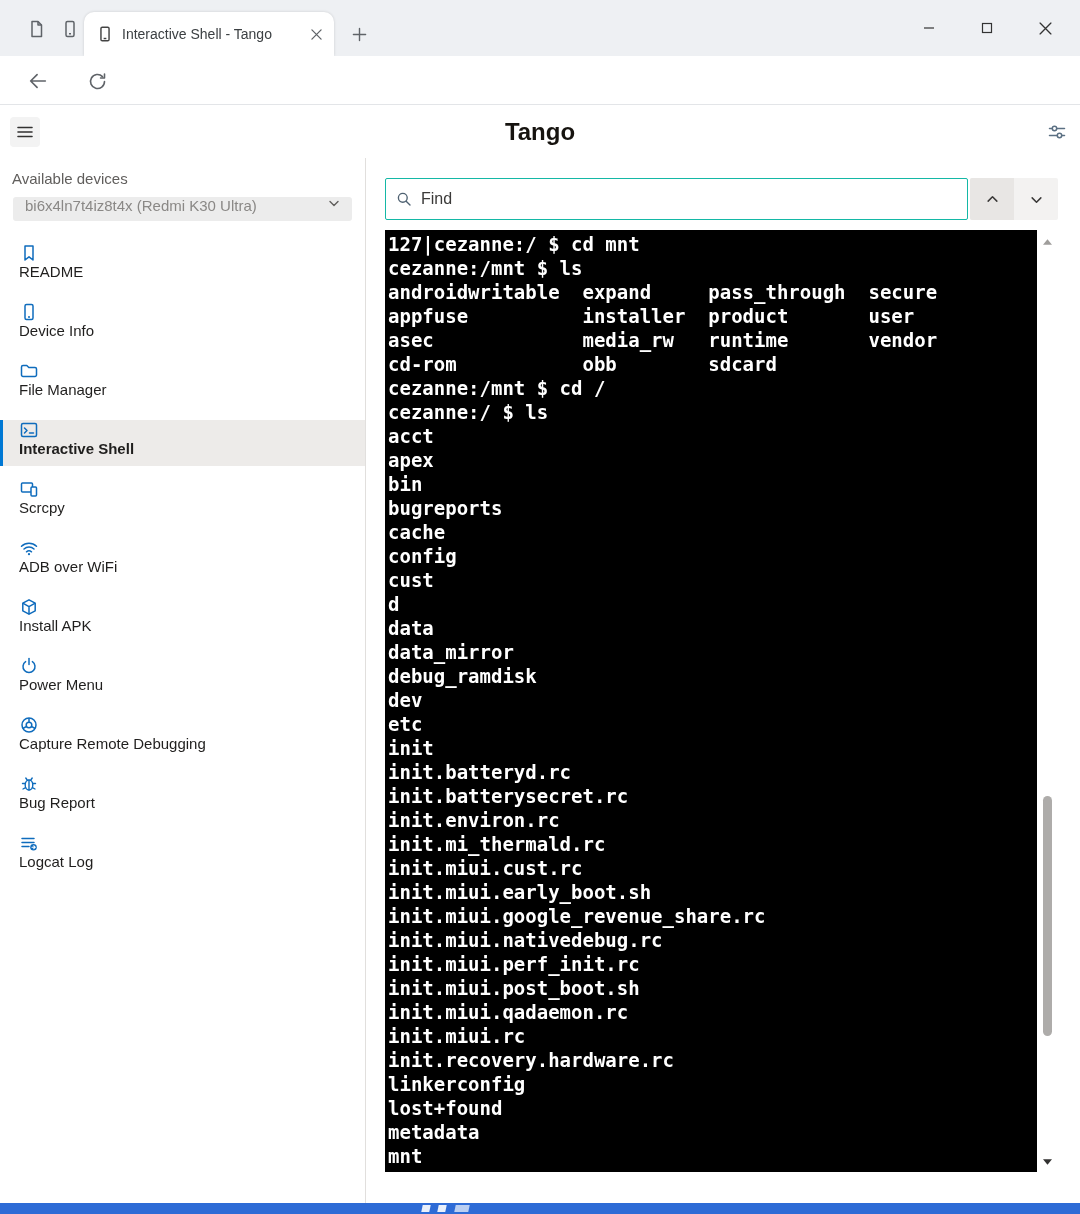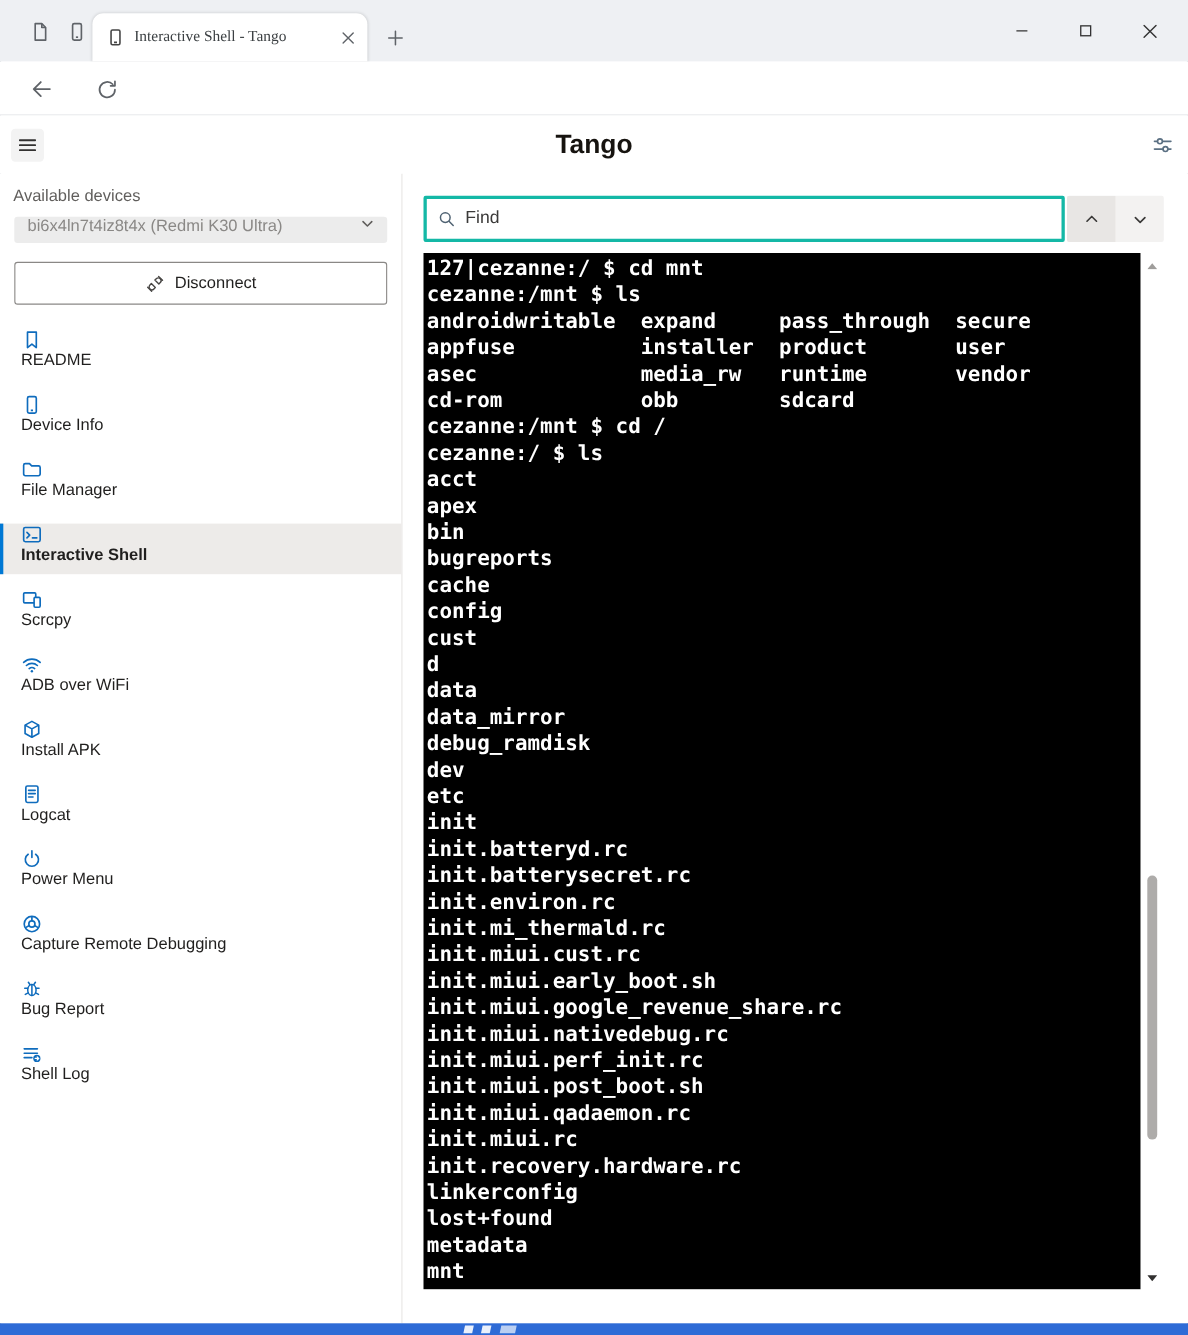--- a/index.html
+++ b/index.html
@@ -1,21 +1,21 @@
 <!DOCTYPE html>
 <html style="--accent: #0078d4; --selected-bg: #edebe9; --sidebar-icon: #0f6cbd; --terminal-bg: #000000; --terminal-fg: #ffffff; --taskbar: #2e6bd6;"><head>
 <meta charset="utf-8">
 <style>
   * { margin:0; padding:0; box-sizing:border-box; }
   html,body { width:1080px; height:1214px; }
   body { font-family:"Liberation Sans", sans-serif; background:#fff; position:relative; overflow:hidden; }
   .window { position:absolute; inset:0; outline:1px solid #b6bac0; outline-offset:-1px; background:#fff; }
 
   
-  .tabstrip { position:absolute; left:0; top:0; width:1080px; height:56px; background:#eef0f3;font-family:Liberation Serif, serif; }
+  .tabstrip { position:absolute; left:0; top:0; width:1080px; height:56px; background:#eef0f3; }
   .ts-btn { position:absolute; top:17px; width:24px; height:24px; color:#5f6368; display:flex; align-items:center; justify-content:center; }
   .ts-btn.one { left:24px; } .ts-btn.two { left:58px; }
   .tab { position:absolute; left:84px; top:12px; width:250px; height:44px; background:#fff; border-radius:10px 10px 0 0;
          box-shadow:0 0 3px rgba(0,0,0,.15); display:flex; align-items:center; padding:0 8px 0 12px; }
   .tab-fav { width:18px; height:18px; color:#444; flex:0 0 auto; }
   .tab-title { flex:1; font-size:14px; color:#3c4043; white-space:nowrap; overflow:hidden; margin:0 8px; }
   .tab-close { width:20px; height:20px; color:#5f6368; display:flex; align-items:center; justify-content:center; border-radius:4px; }
   .newtab { position:absolute; left:346px; top:21px; width:26px; height:26px; color:#5f6368; display:flex; align-items:center; justify-content:center; }
   .wincontrols { position:absolute; right:6px; top:2px; height:52px; display:flex; }
   .winbtn { width:58px; height:52px; display:flex; align-items:center; justify-content:center; color:#333; }
@@ -55,21 +55,21 @@
   .nav-item { position:relative; height:46px; margin-bottom:13px; display:flex; align-items:flex-start; padding-left:19px; 
               font-size:15px; color:#201f1e; cursor:default;flex-direction:column; }
   .nav-item.selected { background:var(--selected-bg,#edebe9); font-weight:600; }
   .nav-item.selected::before { content:""; position:absolute; left:0; top:0; bottom:0; width:3px; background:var(--accent,#0078d4); }
   .nav-icon { width:20px; height:20px; color:var(--sidebar-icon,#0f6cbd); flex:0 0 auto; display:flex; }
   .nav-icon svg { width:20px; height:20px; }
 
   
   .main { position:absolute; left:366px; top:158px; right:0; bottom:11px; background:#fff; padding:20px 22px 0 19px; }
   .findrow { display:flex; height:42px; }
-  .find-wrap { flex:1; border:3px solid #14b8a6; border-radius:2px; background:#fff; display:flex; align-items:center; padding:0 10px; }
+  .find-wrap { flex:1; border:1px solid #14b8a6; border-radius:2px; background:#fff; display:flex; align-items:center; padding:0 10px; }
   .find-wrap svg { flex:0 0 auto; }
   .find-input { border:none; outline:none; flex:1; font-size:16px; color:#201f1e; margin-left:9px; font-family:"Liberation Sans",sans-serif; background:transparent; }
   .find-input::placeholder { color:#3b3a39; opacity:1; }
   .find-nav { width:88px; display:flex; margin-left:2px; border-radius:2px; overflow:hidden; background:#f3f2f1; }
   .find-btn { flex:1; display:flex; align-items:center; justify-content:center; color:#3b3a39; }
   .find-btn.up { background:#e8e6e4; }
 
   .terminal-wrap { position:relative; margin-top:10px; height:942px; }
   .terminal { position:absolute; left:0; top:0; right:21px; bottom:0; background:var(--terminal-bg,#000); overflow:hidden; padding:2px 0 0 3px; }
   .terminal pre { font-family:"DejaVu Sans Mono", monospace; font-size:19px; line-height:24px; font-weight:700;
@@ -238,30 +238,20 @@
 
     <div class="device-select">
       <span class="val">bi6x4ln7t4iz8t4x (Redmi K30 Ultra)</span>
       <span>
         <svg width="12" height="12" viewBox="0 0 12 12" fill="none" stroke="#605e5c" stroke-width="1.4" stroke-linecap="round" stroke-linejoin="round">
             <path d="M2 4.5l4 4 4-4"></path>
           </svg>
       </span>
     </div>
 
-    <div class="disconnect">
-      <span>
-        <svg width="18" height="18" viewBox="0 0 20 20" fill="none" stroke="#484644" stroke-width="1.4" stroke-linecap="round" stroke-linejoin="round">
-            <path d="M13.5 2.5l4 4M2.5 13.5l4 4"></path>
-            <path d="M6.2 9.8l4 4-1.4 1.4a2.4 2.4 0 0 1-4-4z"></path>
-            <path d="M9.8 6.2l4 4 1.4-1.4a2.4 2.4 0 0 0-4-4z"></path>
-          </svg>
-      </span>
-      <span>Disconnect</span>
-    </div>
 
     <div class="navlist">
 
       <div class="nav-item">
         <span class="nav-icon">
             <svg viewBox="0 0 20 20" fill="none" stroke="currentColor" stroke-width="1.5" stroke-linejoin="round">
               <path d="M6 3h8v14l-4-3.2L6 17z"></path>
             </svg>
           </span>
         <span>README</span>
@@ -323,29 +313,20 @@
       <div class="nav-item">
         <span class="nav-icon">
             <svg viewBox="0 0 20 20" fill="none" stroke="currentColor" stroke-width="1.5" stroke-linejoin="round">
               <path d="M10 2.8l6.2 3.4v7.6L10 17.2l-6.2-3.4V6.2z"></path>
               <path d="M3.8 6.2L10 9.6l6.2-3.4M10 9.6v7.6"></path>
             </svg>
           </span>
         <span>Install APK</span>
       </div>
 
-      <div class="nav-item">
-        <span class="nav-icon">
-            <svg viewBox="0 0 20 20" fill="none" stroke="currentColor" stroke-width="1.5" stroke-linecap="round" stroke-linejoin="round">
-              <rect x="4.5" y="2.5" width="11" height="15" rx="1.5"></rect>
-              <path d="M7 6.5h6M7 9.5h6M7 12.5h4"></path>
-            </svg>
-          </span>
-        <span>Logcat</span>
-      </div>
 
       <div class="nav-item">
         <span class="nav-icon">
             <svg viewBox="0 0 20 20" fill="none" stroke="currentColor" stroke-width="1.5" stroke-linecap="round">
               <path d="M6.6 5.6a6 6 0 1 0 6.8 0"></path>
               <path d="M10 2.5v6"></path>
             </svg>
           </span>
         <span>Power Menu</span>
       </div>
@@ -372,21 +353,21 @@
       </div>
 
       <div class="nav-item">
         <span class="nav-icon">
             <svg viewBox="0 0 20 20" fill="none" stroke="currentColor" stroke-width="1.5" stroke-linecap="round">
               <path d="M3 5.5h12M3 9.5h12M3 13.5h7"></path>
               <circle cx="14.5" cy="14.2" r="3.3" fill="currentColor" stroke="none"></circle>
               <path d="M13 14.2h3M14.8 12.8l1.4 1.4-1.4 1.4" stroke="#fff" stroke-width="1.1"></path>
             </svg>
           </span>
-        <span>Shell Log</span>
+        <span>Logcat Log</span>
       </div>
 
     </div>
   </div>
 
   <div class="main">
     <div class="findrow">
       <div class="find-wrap">
         <svg width="16" height="16" viewBox="0 0 20 20" fill="none" stroke="#4f6272" stroke-width="1.7" stroke-linecap="round">
             <circle cx="8.5" cy="8.5" r="5.5"></circle>

